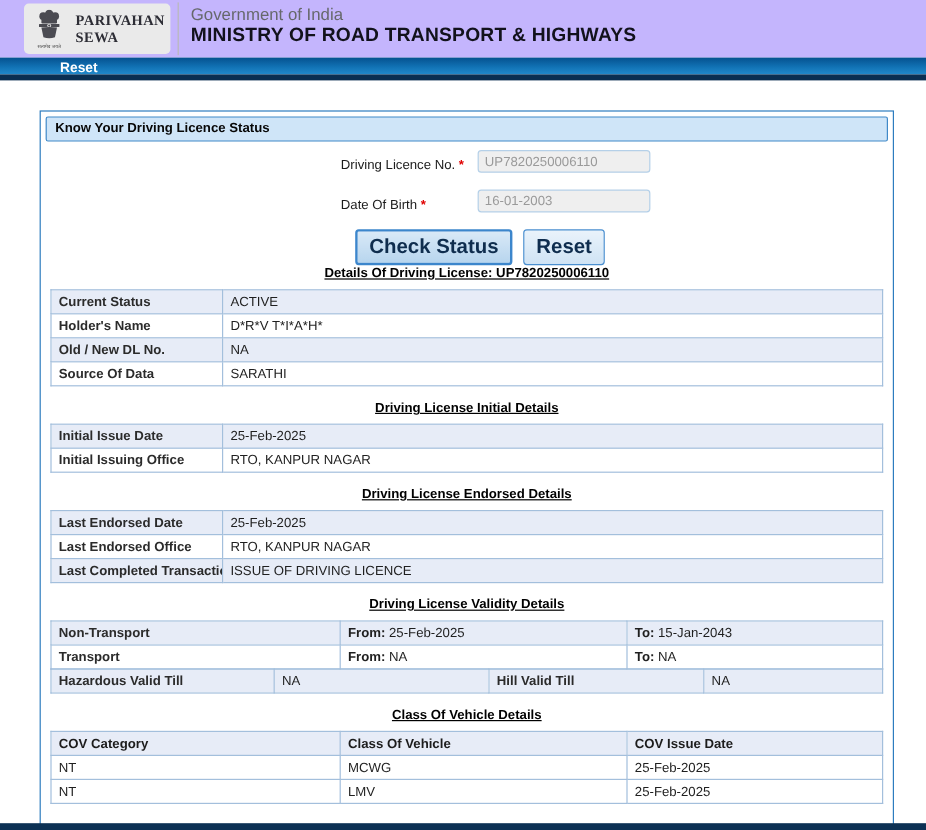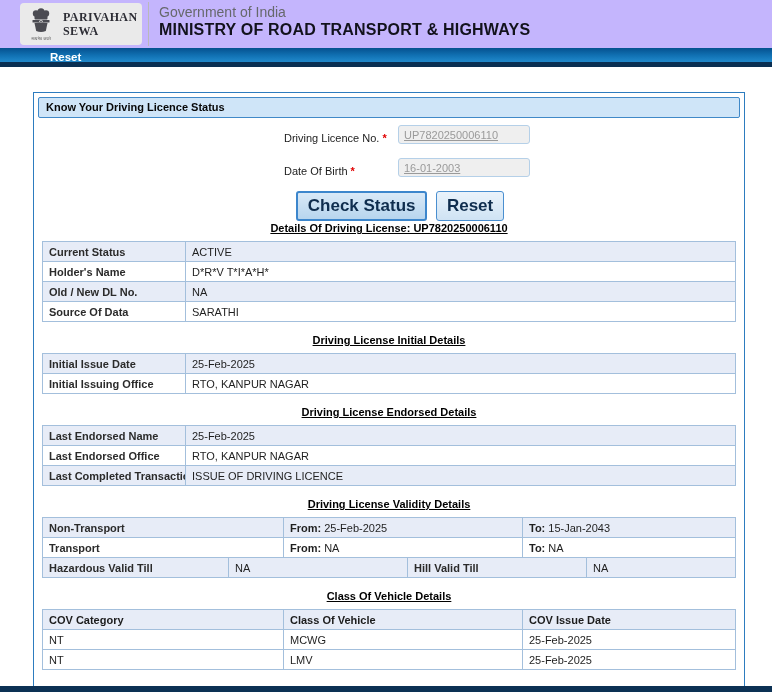--- a/index.html
+++ b/index.html
@@ -41,23 +41,23 @@
   .title-bar {
     margin:4px; height:21px; line-height:19px; background:#cfe5f8;
     border:1px solid #4089c8; border-radius:2px; padding-left:7px;
     font-size:11px; font-weight:bold; color:#070707;
   }
   
   .form-area { position:relative; height:96px; }
   .f-label { position:absolute; font-size:11px; color:#1c1c1c; }
   .req { color:#e00000; font-weight:bold; margin-left:3px; }
   .f-input {
-    position:absolute; width:132px; height:19px; background:#efefef;
+    position:absolute; width:144px; height:19px; background:#efefef;
     border:1px solid #b5d0e8; border-radius:3px; color:#9a9a9a;
-    font-size:11px; padding:0 5px; font-family:"Liberation Sans", sans-serif;text-decoration:underline;
+    font-size:11px; padding:0 5px; font-family:"Liberation Sans", sans-serif;
   }
   .lbl-dl  { left:250px; top:10px; }
   .inp-dl  { left:364px; top:3px; }
   .lbl-dob { left:250px; top:43px; }
   .inp-dob { left:364px; top:36px; }
   .btn-row { position:absolute; top:69px; left:0; width:100%; text-align:center; padding-left:22px; }
   .btn {
     display:inline-block; font-family:"Liberation Sans", sans-serif; font-size:17px; font-weight:bold;
     color:#0f2d4e; border-radius:3px; cursor:pointer; padding:3px 10px; vertical-align:top;
   }
@@ -183,21 +183,21 @@
     </table>
 
   <div class="section-heading">Driving License Endorsed Details</div>
   <table class="dl-table">
     <colgroup>
         <col style="width:143px">
         <col>
       </colgroup>
     <tbody>
         <tr class="row-alt">
-      <td class="lbl">Last Endorsed Name</td>
+      <td class="lbl">Last Endorsed Date</td>
       <td>25-Feb-2025</td>
     </tr>
     <tr>
       <td class="lbl">Last Endorsed Office</td>
       <td>RTO, KANPUR NAGAR</td>
     </tr>
     <tr class="row-alt">
       <td class="lbl">Last Completed Transaction</td>
       <td>ISSUE OF DRIVING LICENCE</td>
     </tr>

